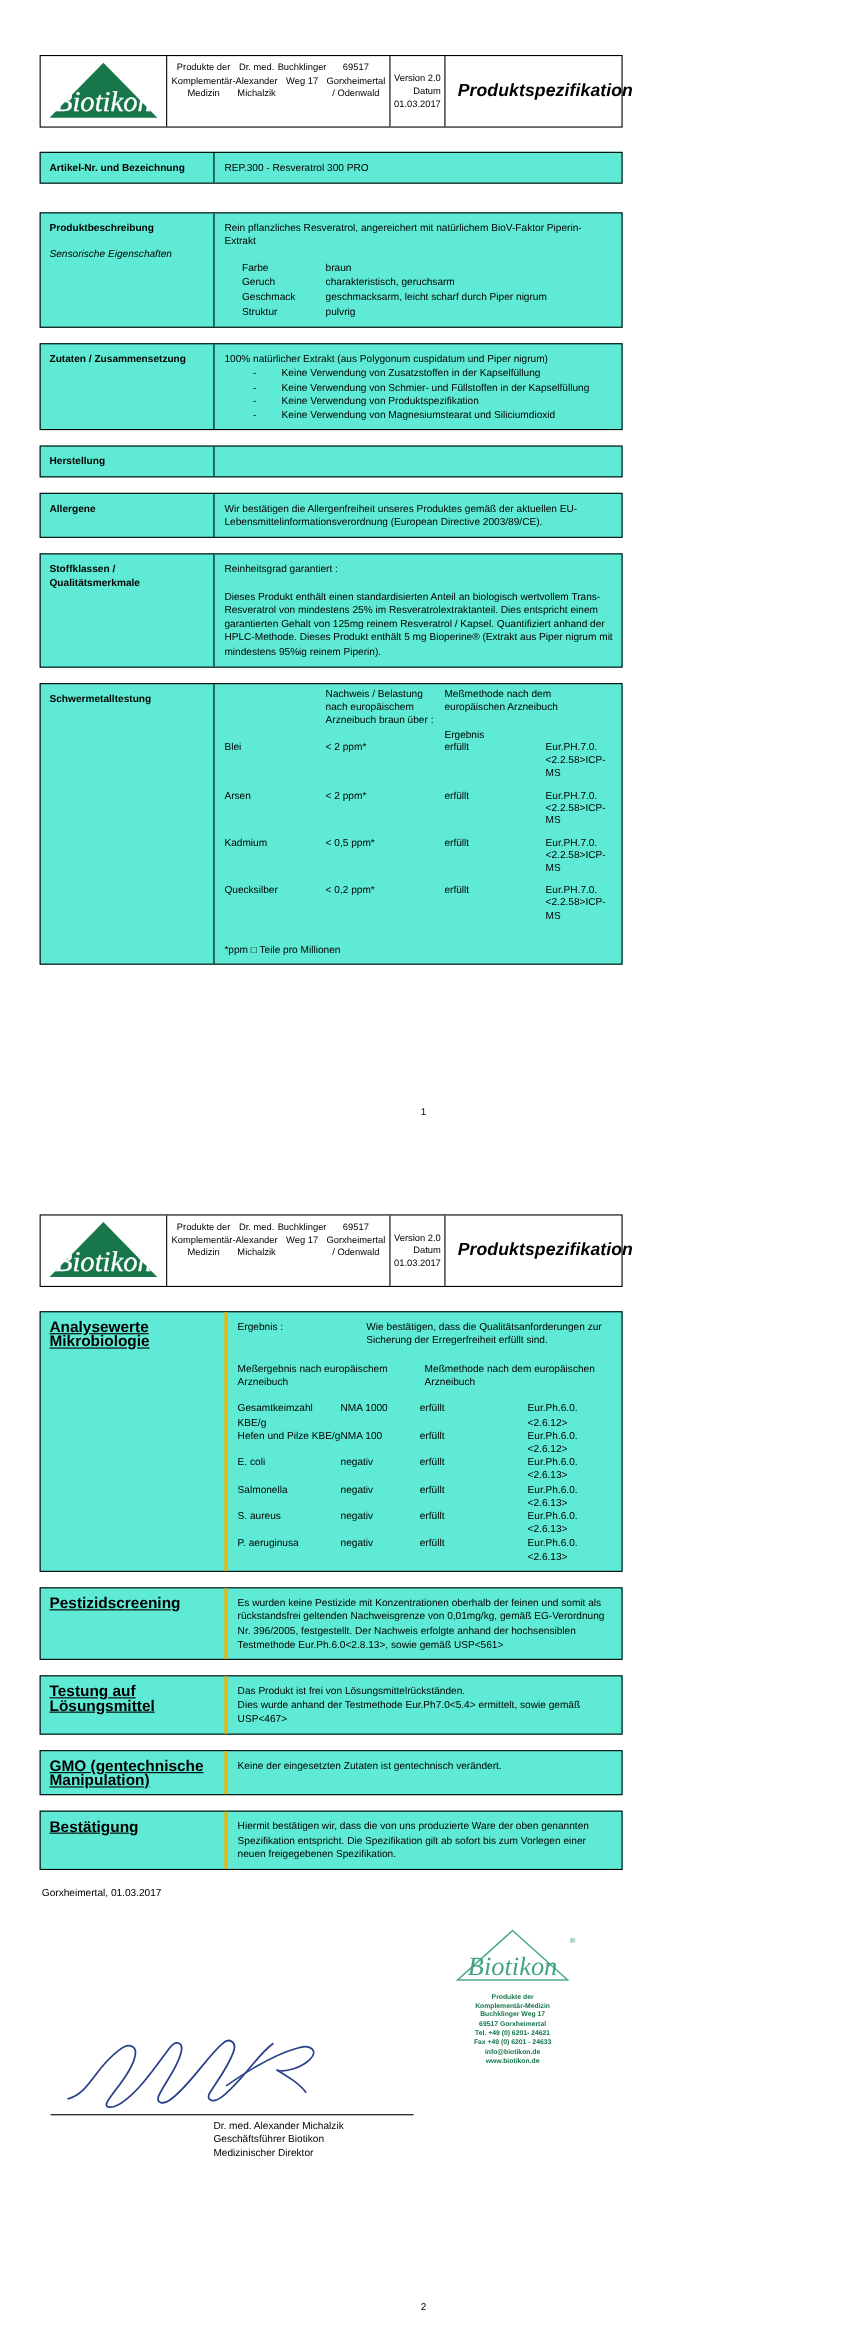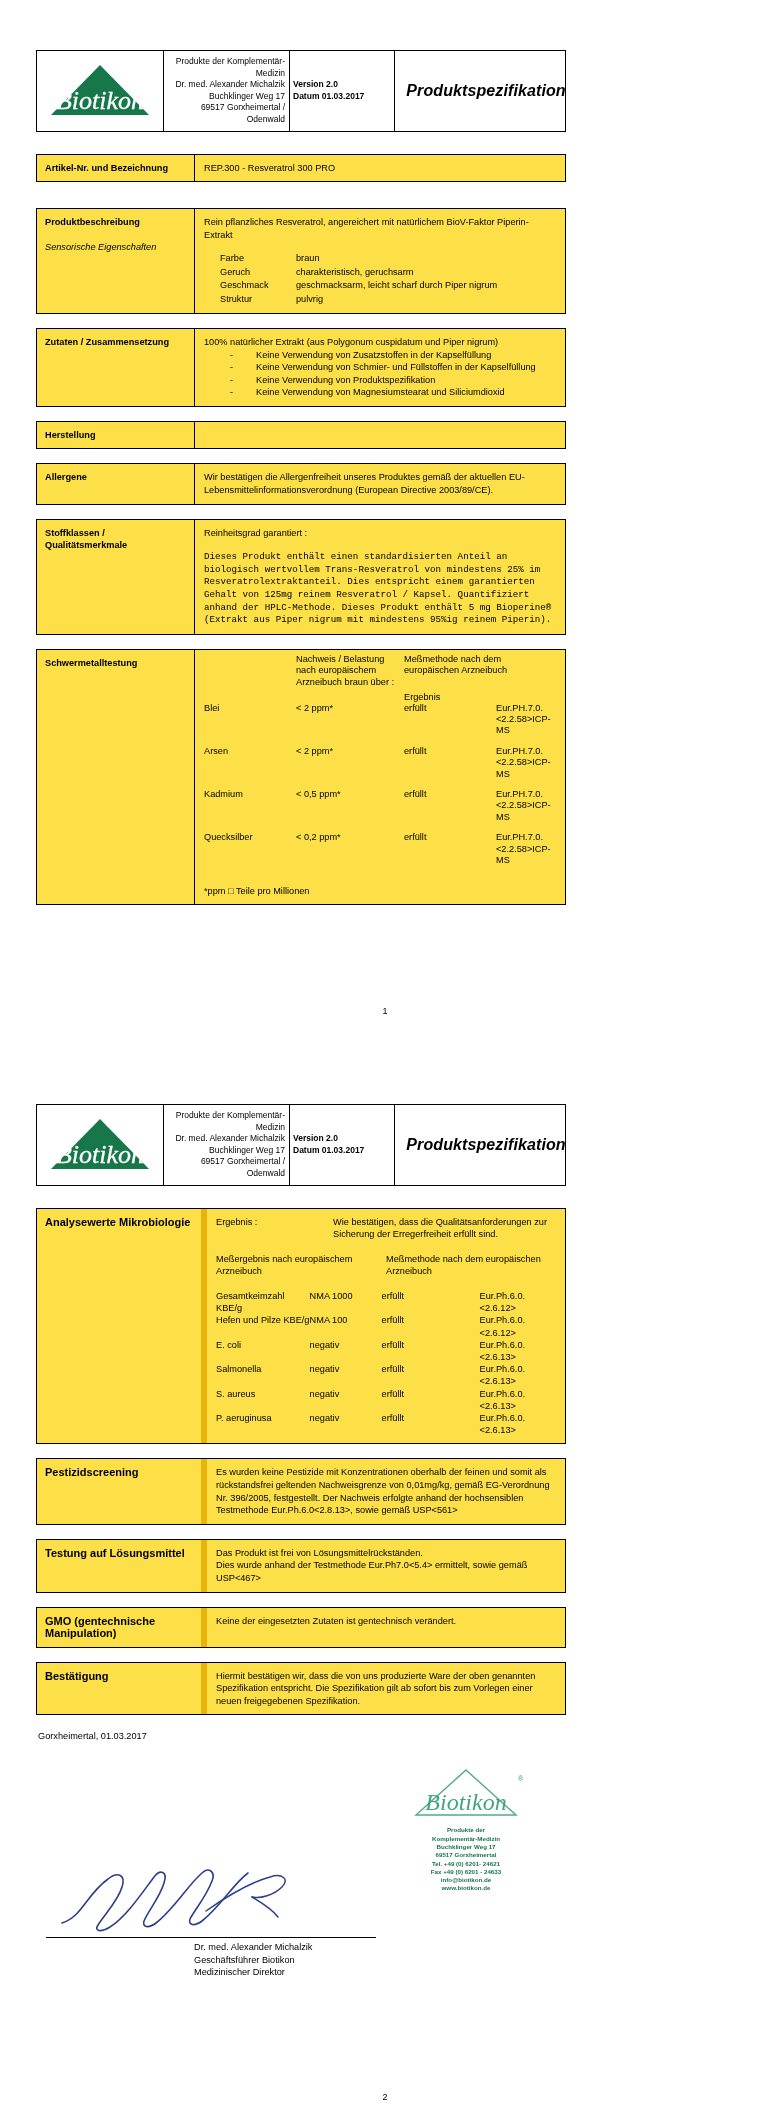--- a/index.html
+++ b/index.html
@@ -35,34 +35,33 @@
     border-right: 1px solid #000;
     display: flex;
     align-items: center;
     justify-content: center;
     padding: 4px 2px 2px 2px;
   }
   .logo-svg { display: block; }
   .hdr-address {
     flex: 1;
     border-right: 1px solid #000;
-    text-align: right;
+    text-align: center;
     font-size: 8.5px;
     line-height: 11.6px;
     padding: 5px 4px 5px 4px;
     display: flex;
-    flex-direction: column;
     justify-content: center;
   }
   .hdr-version {
     width: 105px;
     border-right: 1px solid #000;
-    text-align: left;
+    text-align: right;
     font-size: 8.5px;
-    font-weight: bold;
+    font-weight: normal;
     line-height: 11.6px;
     display: flex;
     flex-direction: column;
     justify-content: center;
     padding: 4px 3px;
   }
   .hdr-title {
     width: 158px;
     display: flex;
     align-items: center;
@@ -74,21 +73,21 @@
     padding: 4px 4px;
     margin-left: 12px;
   }
 
   
   .spec-box {
     width: 530px;
     border: 1px solid #000;
     display: flex;
     margin-bottom: 14px;
-    background: #fde047;
+    background: #5eead4;
   }
   .spec-label {
     width: 158px;
     border-right: 1px solid #000;
     padding: 7px 8px 7px 8px;
     font-size: 9.2px;
     font-weight: bold;
     line-height: 12.5px;
   }
   .spec-label .sub {
@@ -97,21 +96,21 @@
     display: block;
     margin-top: 12px;
   }
   .spec-value {
     flex: 1;
     padding: 7px 8px 7px 9px;
     font-size: 9.2px;
     line-height: 12.6px;
   }
   .spec-value p { margin: 0; }
-  .spec-value p + p { margin-top: 0; font-family: Liberation Mono, monospace; }
+  .spec-value p + p { margin-top: 0; }
 
   
   .sens-table {
     margin-top: 11px;
     width: 100%;
     border-collapse: collapse;
   }
   .sens-table td {
     font-size: 9.2px;
     line-height: 12.4px;
@@ -198,25 +197,26 @@
     font-size: 9.2px;
     line-height: 12.2px;
     padding: 0;
     vertical-align: top;
   }
   .mt-val { width: 72px; }
   .mt-res { width: 98px; }
 
   .micro-label-box {
     width: 170px;
-    border-right: 6px solid #eab308;
+    border-right: 3px solid #eab308;
     padding: 7px 8px;
-    font-size: 11px;
+    font-size: 14px;
     font-weight: bold;
     line-height: 12.5px;
+    text-decoration: underline;
   }
 
   
   .page-num {
     position: absolute;
     left: 0; right: 0;
     text-align: center;
     font-size: 9px;
   }
   .pn1 { top: 1006px; }

